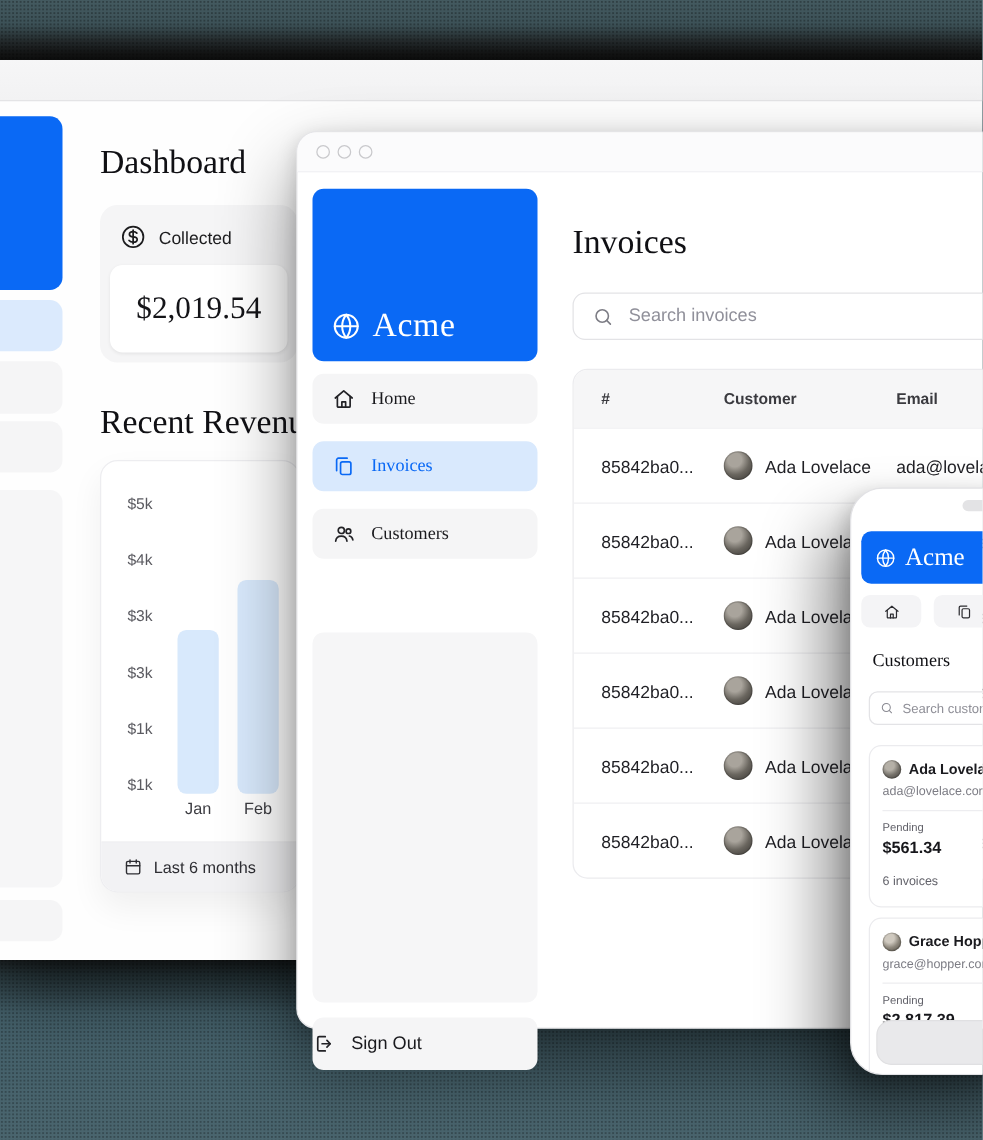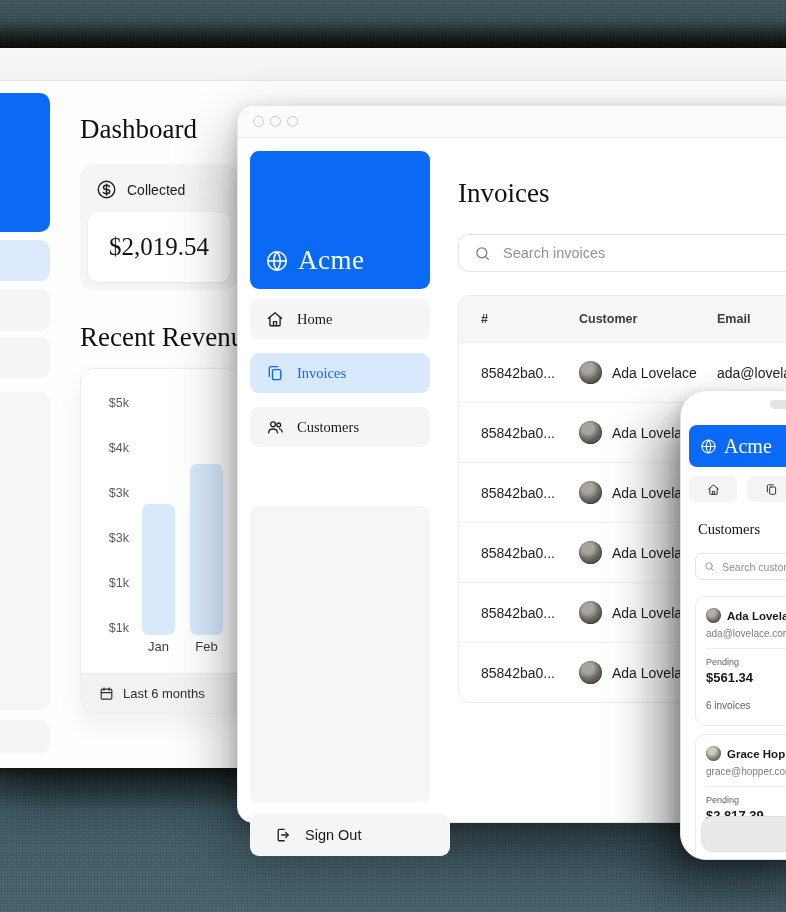--- a/index.html
+++ b/index.html
@@ -37,21 +37,21 @@
     background:#f5f5f6;border-radius:14px;}
   .collected-head{display:flex;align-items:center;gap:10px;padding:15px 0 0 16px;}
   .collected-head .ic{width:21px;height:21px;color:#1c1c1e;}
   .collected-label{font-size:14px;font-weight:500;color:#1c1c1e;}
   .collected-inner{position:absolute;left:8px;top:48px;width:142px;height:70px;background:#fff;
     border-radius:10px;box-shadow:0 1px 3px rgba(0,0,0,.07);display:flex;align-items:center;justify-content:center;}
   .collected-amount{font-size:25px;color:#141418;}
 
   .chart-card{position:absolute;left:80px;top:320px;width:158px;height:344px;background:#fff;
     border:1px solid #ededf0;border-radius:14px;box-shadow:0 12px 26px rgba(0,0,0,.06);}
-  .ytick{position:absolute;left:14px;width:34px;text-align:right;font-size:12.5px;color:#5a5a60;line-height:14px;}
+  .ytick{position:absolute;left:14px;width:34px;text-align:center;font-size:12.5px;color:#5a5a60;line-height:14px;}
   .bar{position:absolute;width:33px;background:#d8e9fc;border-radius:7px;}
   .xcat{position:absolute;top:270px;width:40px;text-align:center;font-size:13px;color:#3c3c41;}
   .chart-footer{position:absolute;left:0;bottom:0;width:100%;height:40px;background:#f2f2f4;
     border-top:1px solid #ebebee;border-radius:0 0 13px 13px;display:flex;align-items:center;gap:9px;padding-left:18px;box-sizing:border-box;}
   .chart-footer .ic{width:15px;height:15px;color:#2e2e33;}
   .chart-footer-label{font-size:13px;color:#2e2e33;}
 
   
   .main-window{position:absolute;left:237px;top:105px;width:600px;height:718px;background:#fff;
     border:1px solid #e5e5e8;border-radius:16px;box-sizing:border-box;z-index:3;
@@ -67,22 +67,22 @@
   .acme-inner .ic{width:24px;height:24px;}
   .acme-name{font-size:27px;letter-spacing:.5px;}
   .nav-list{position:absolute;left:0;top:148px;width:180px;font-family:Liberation Serif, serif;}
   .nav-item{height:40px;margin-bottom:14px;background:#f5f5f6;border-radius:9px;display:flex;align-items:center;
     gap:13px;padding-left:16px;box-sizing:border-box;color:#1a1a1e;cursor:pointer;}
   .nav-item .ic{width:18px;height:18px;color:#222226;}
   .nav-label{font-size:14.5px;font-weight:500;}
   .nav-item.active{background:#d9e9fd;color:#0a69f5;}
   .nav-item.active .ic{color:#0a69f5;}
   .side-panel{position:absolute;left:0;top:355px;width:180px;height:296px;background:#f6f6f7;border-radius:9px;}
-  .signout{position:absolute;left:0;top:663px;width:200px;height:42px;background:#f5f5f6;border-radius:9px;
-    display:flex;align-items:center;gap:13px;padding-left:24px;box-sizing:border-box;cursor:pointer;}
+  .signout{position:absolute;left:0;top:663px;width:180px;height:42px;background:#f5f5f6;border-radius:9px;
+    display:flex;align-items:center;gap:13px;padding-left:0;box-sizing:border-box;cursor:pointer;}
   .signout .ic{width:18px;height:18px;color:#222226;}
   .signout-label{font-size:14.5px;font-weight:500;color:#1a1a1e;}
 
   .mw-content{position:absolute;left:220px;top:0;width:540px;}
   .mw-title{position:absolute;left:0;top:72px;font-size:27px;color:#101014;}
   .searchbox{position:absolute;left:0;top:128px;width:520px;height:38px;border:1px solid #e3e3e6;border-radius:10px;
     background:#fff;display:flex;align-items:center;gap:10px;padding-left:15px;box-sizing:border-box;}
   .searchbox .ic{width:17px;height:17px;color:#7d7d85;flex:none;}
   .searchbox input{border:none;outline:none;font-size:14.5px;color:#303036;background:transparent;flex:1;
     font-family:"Liberation Sans",sans-serif;}

